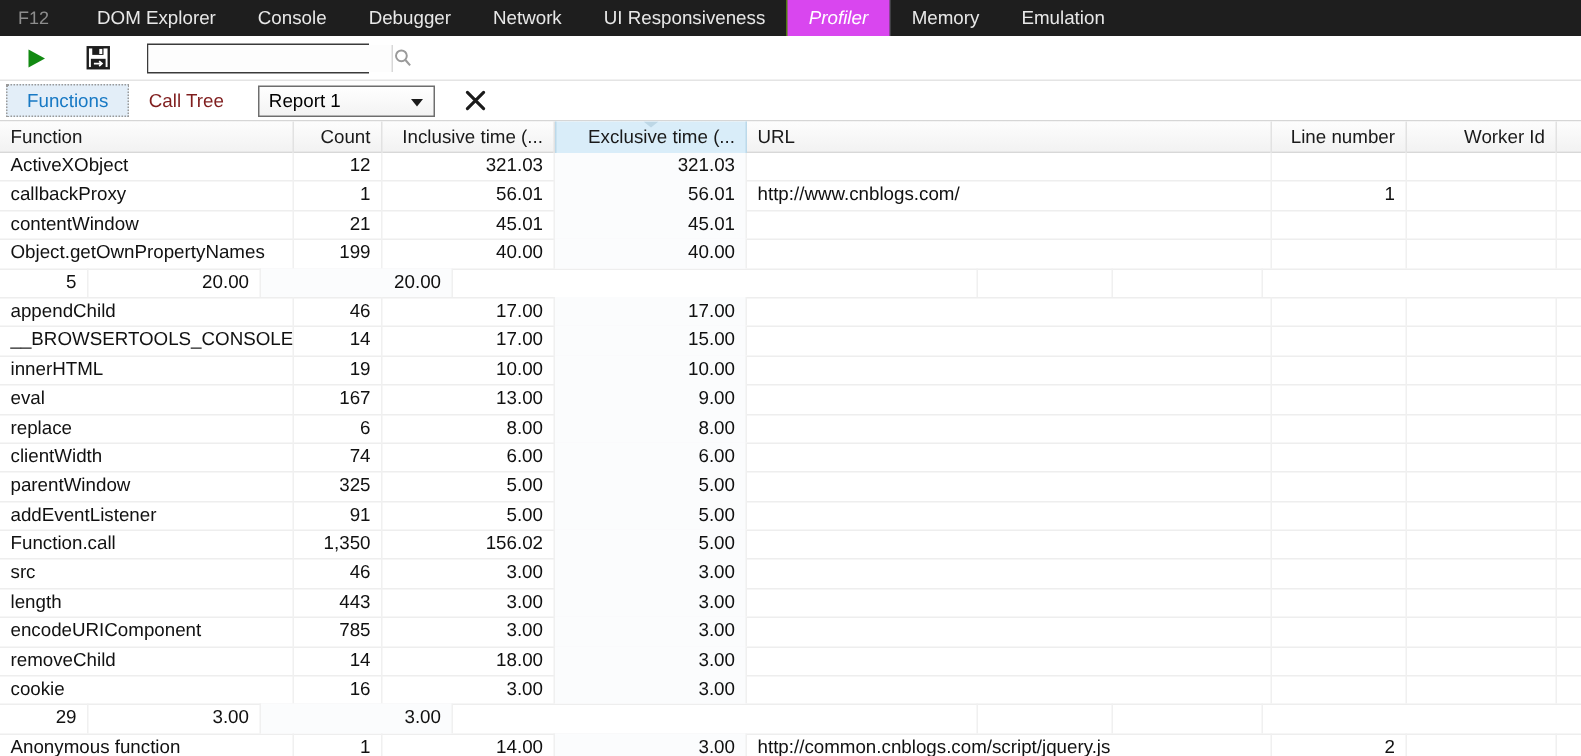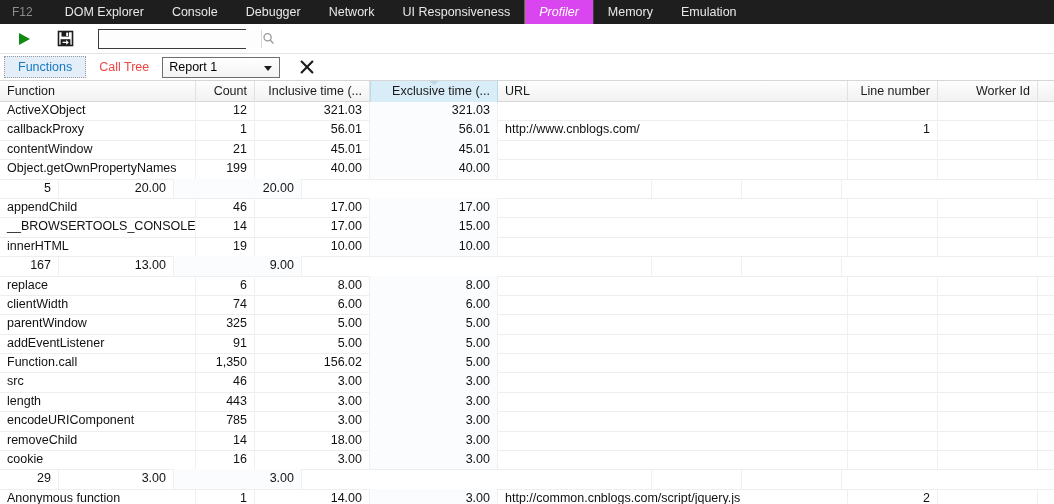--- a/index.html
+++ b/index.html
@@ -99,30 +99,31 @@
     border-bottom: 1px solid #d6d6d6;
     display: flex;
     align-items: center;
     padding-left: 4px;
   }
   .vtab {
     height: 22px;
     display: flex; align-items: center;
     padding: 0 13px;
     font-size: 12.5px;
-    color: #ef4444;
+    color: #7f1d1d;
     cursor: default;
     white-space: nowrap;
   }
   .vtab.active {
     color: #1879c4;
     background: #e3eef8;
     border: 1px dotted #9a9a9a;
   }
   .reportsel {
+    margin-left: 10px;
     width: 118px; height: 21px;
     border: 1px solid #6e6e6e;
     background: linear-gradient(#ffffff,#f3f3f3);
     display: flex; align-items: center;
     padding-left: 6px;
     font-size: 12.5px;
     position: relative;
     cursor: default;
   }
   .reportsel .caret {
@@ -335,20 +336,21 @@
       <div class="row">
         <div class="cell c-func">innerHTML</div>
         <div class="cell c-count num">19</div>
         <div class="cell c-incl num">10.00</div>
         <div class="cell c-excl num excl">10.00</div>
         <div class="cell c-url"></div>
         <div class="cell c-line num"></div>
         <div class="cell c-worker num"></div>
       </div>
       <div class="row">
+        <div class="cell c-func">eval</div>
         <div class="cell c-count num">167</div>
         <div class="cell c-incl num">13.00</div>
         <div class="cell c-excl num excl">9.00</div>
         <div class="cell c-url"></div>
         <div class="cell c-line num"></div>
         <div class="cell c-worker num"></div>
       </div>
       <div class="row">
         <div class="cell c-func">replace</div>
         <div class="cell c-count num">6</div>

